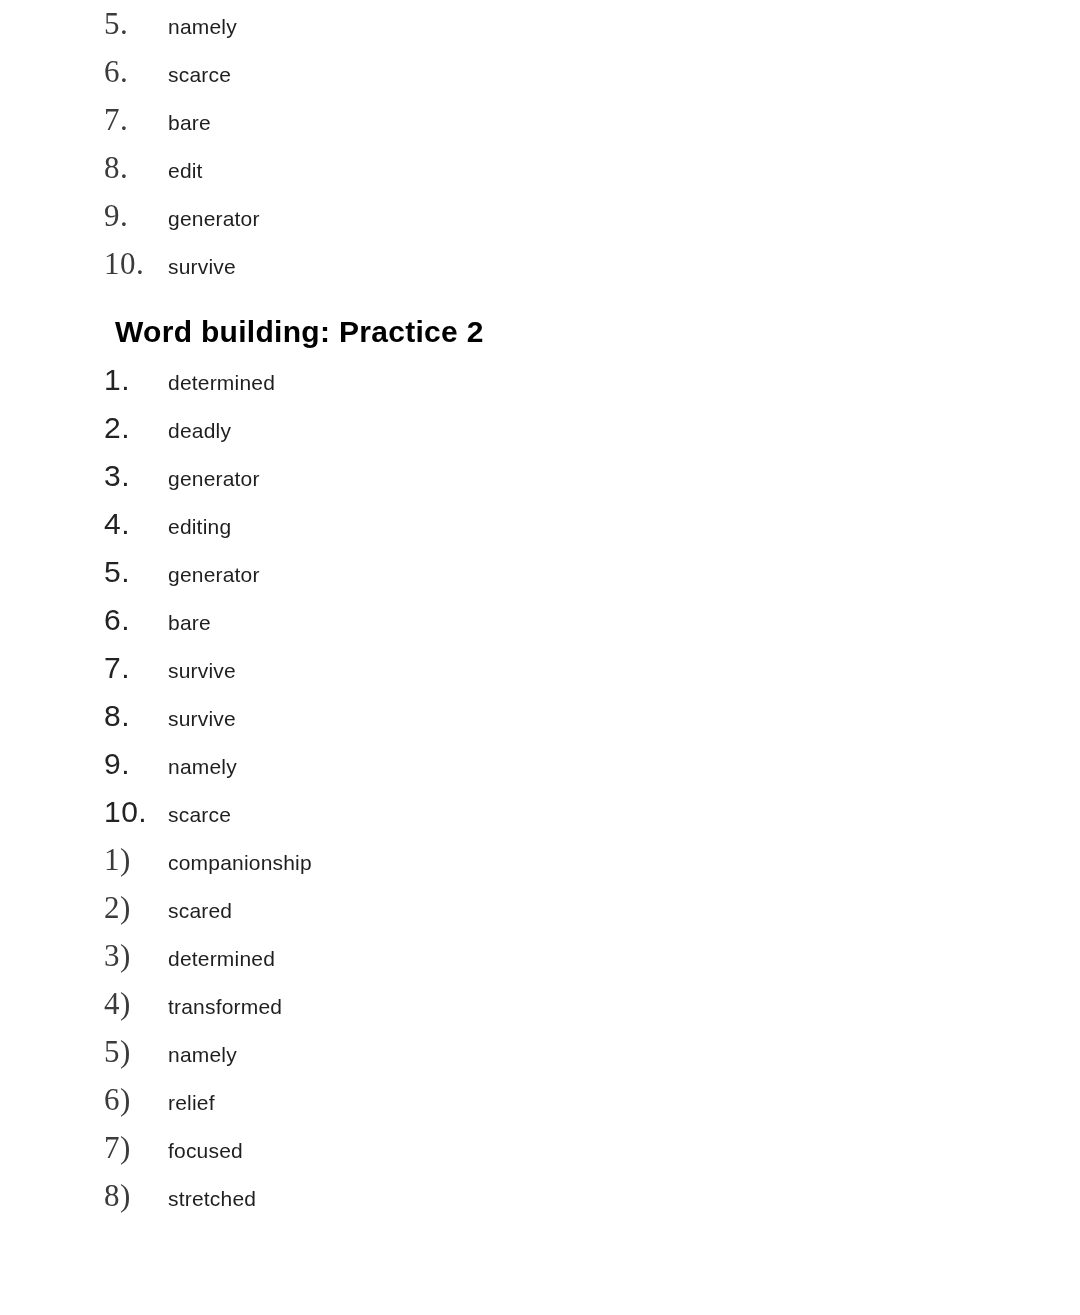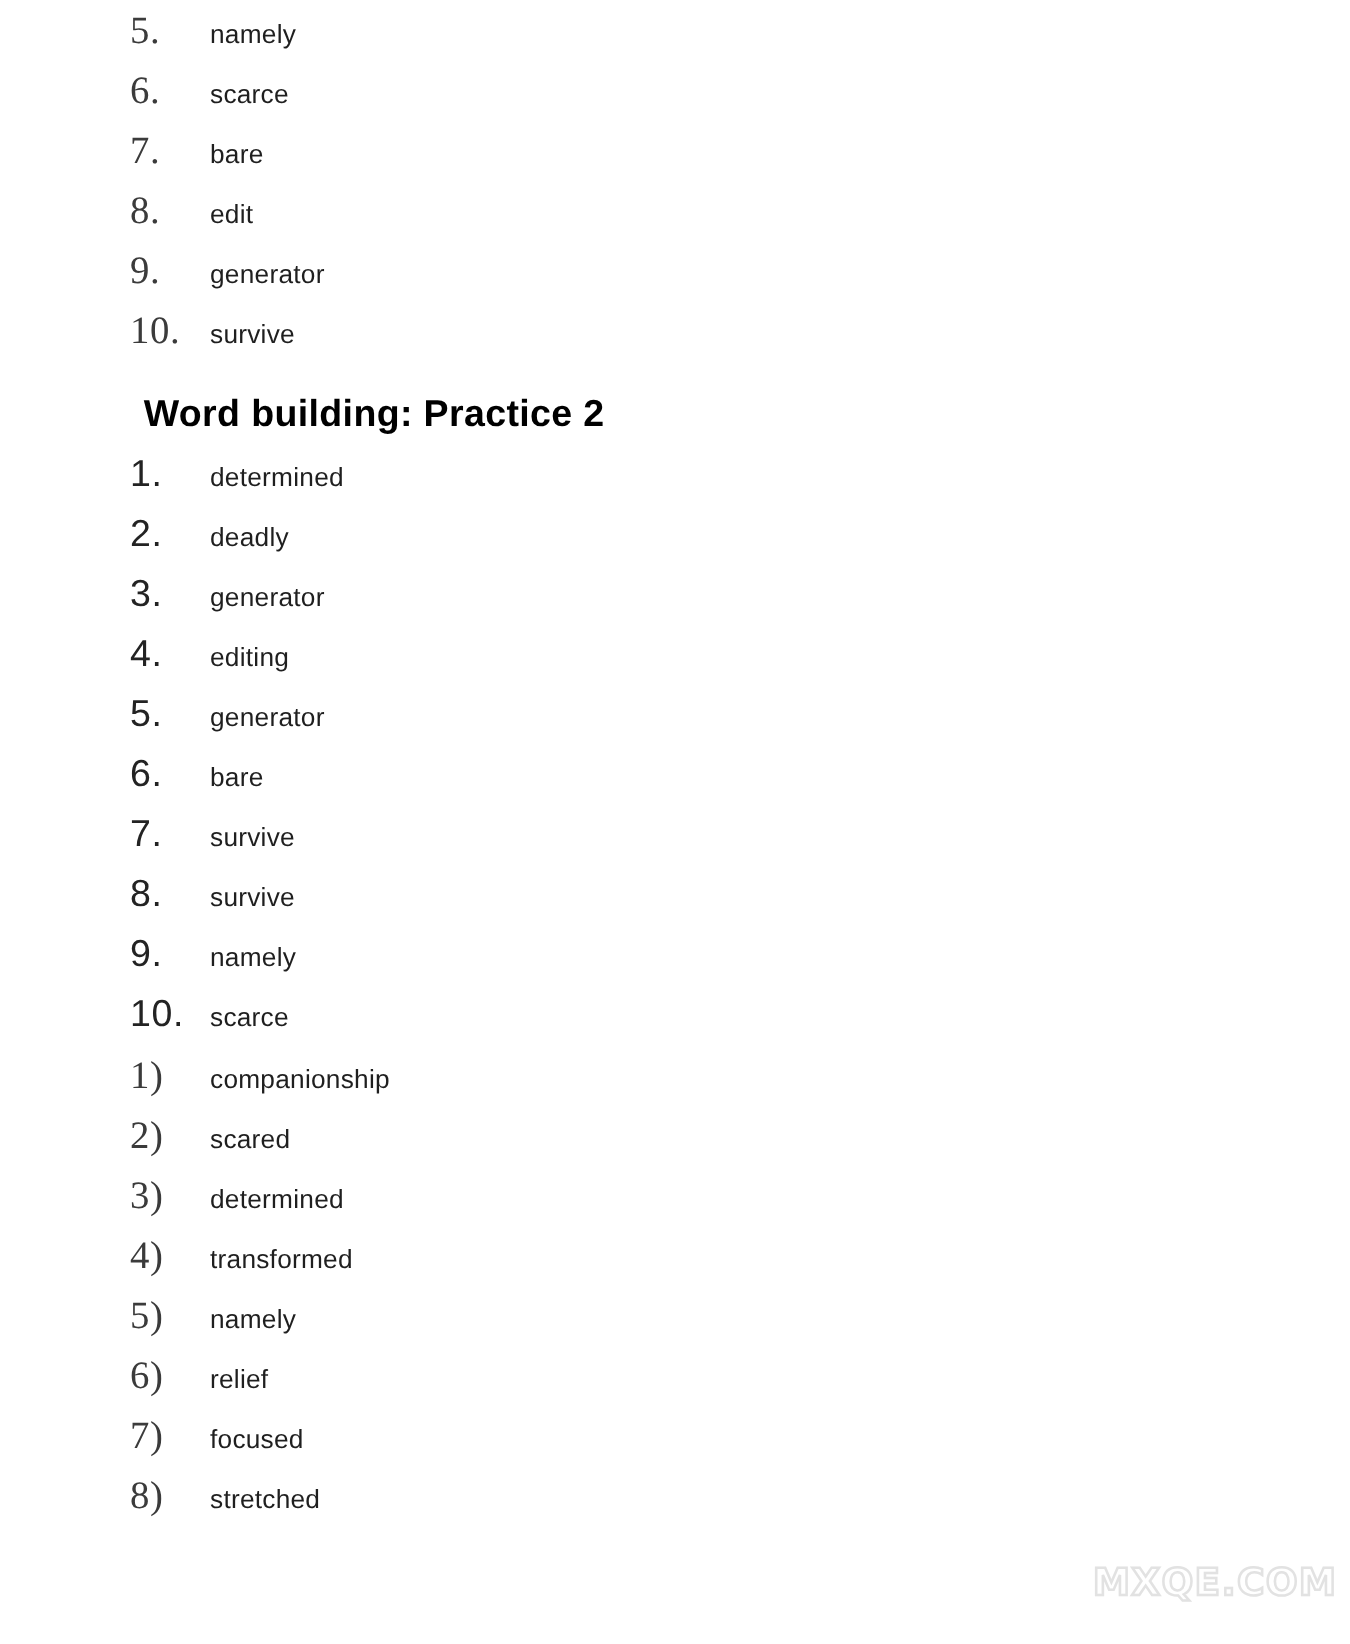--- a/index.html
+++ b/index.html
@@ -238,16 +238,15 @@
       </li>
       <li class="answer-item">
         <span class="item-num">8)</span>
         <span class="item-word">stretched</span>
       </li>
     </ul>
 
   </div>
 
   <div class="watermark">
-    <div class="wm-dom">MXQE.COM</div>
   </div>
 
 </div>
 
 </body></html>

